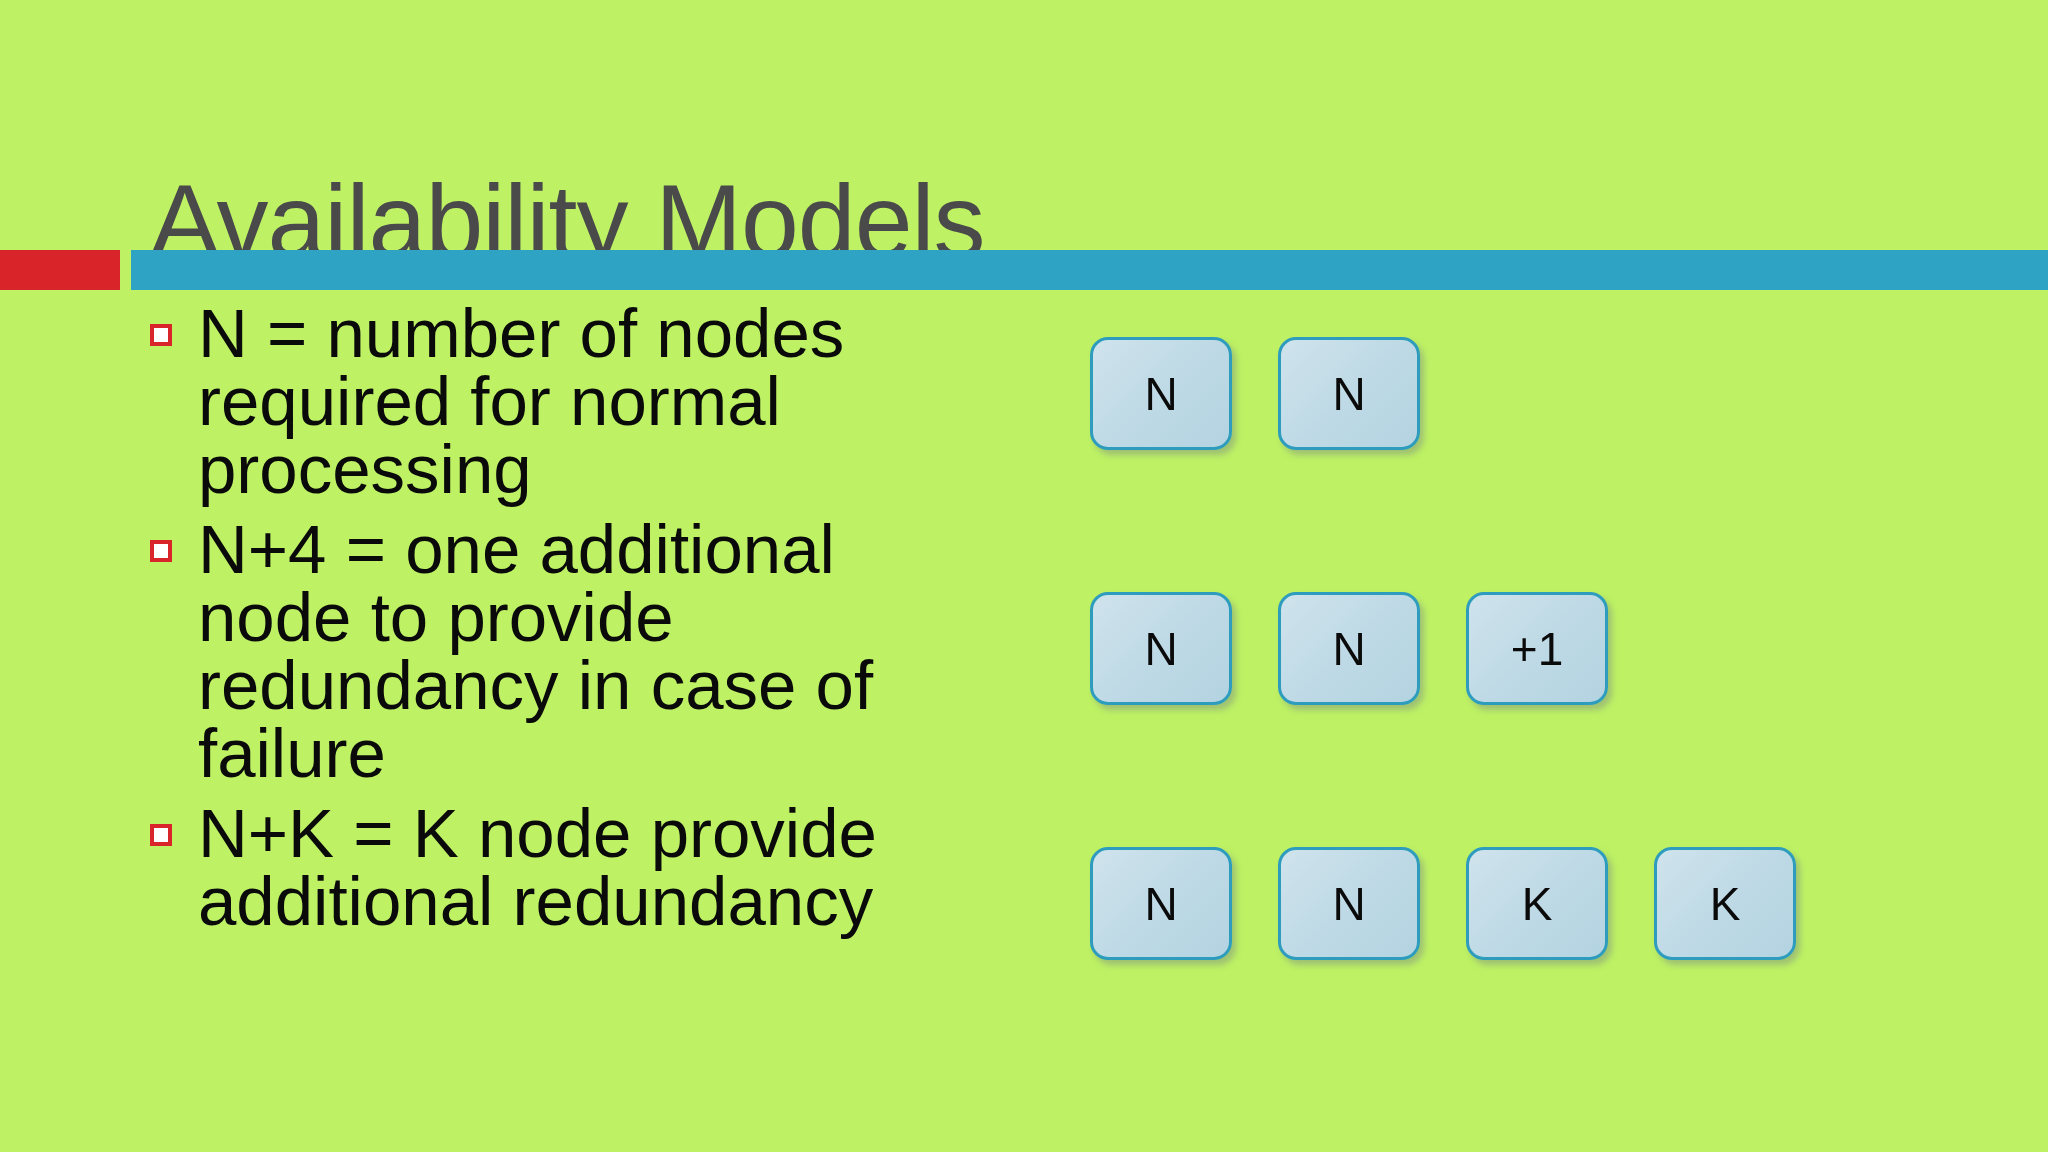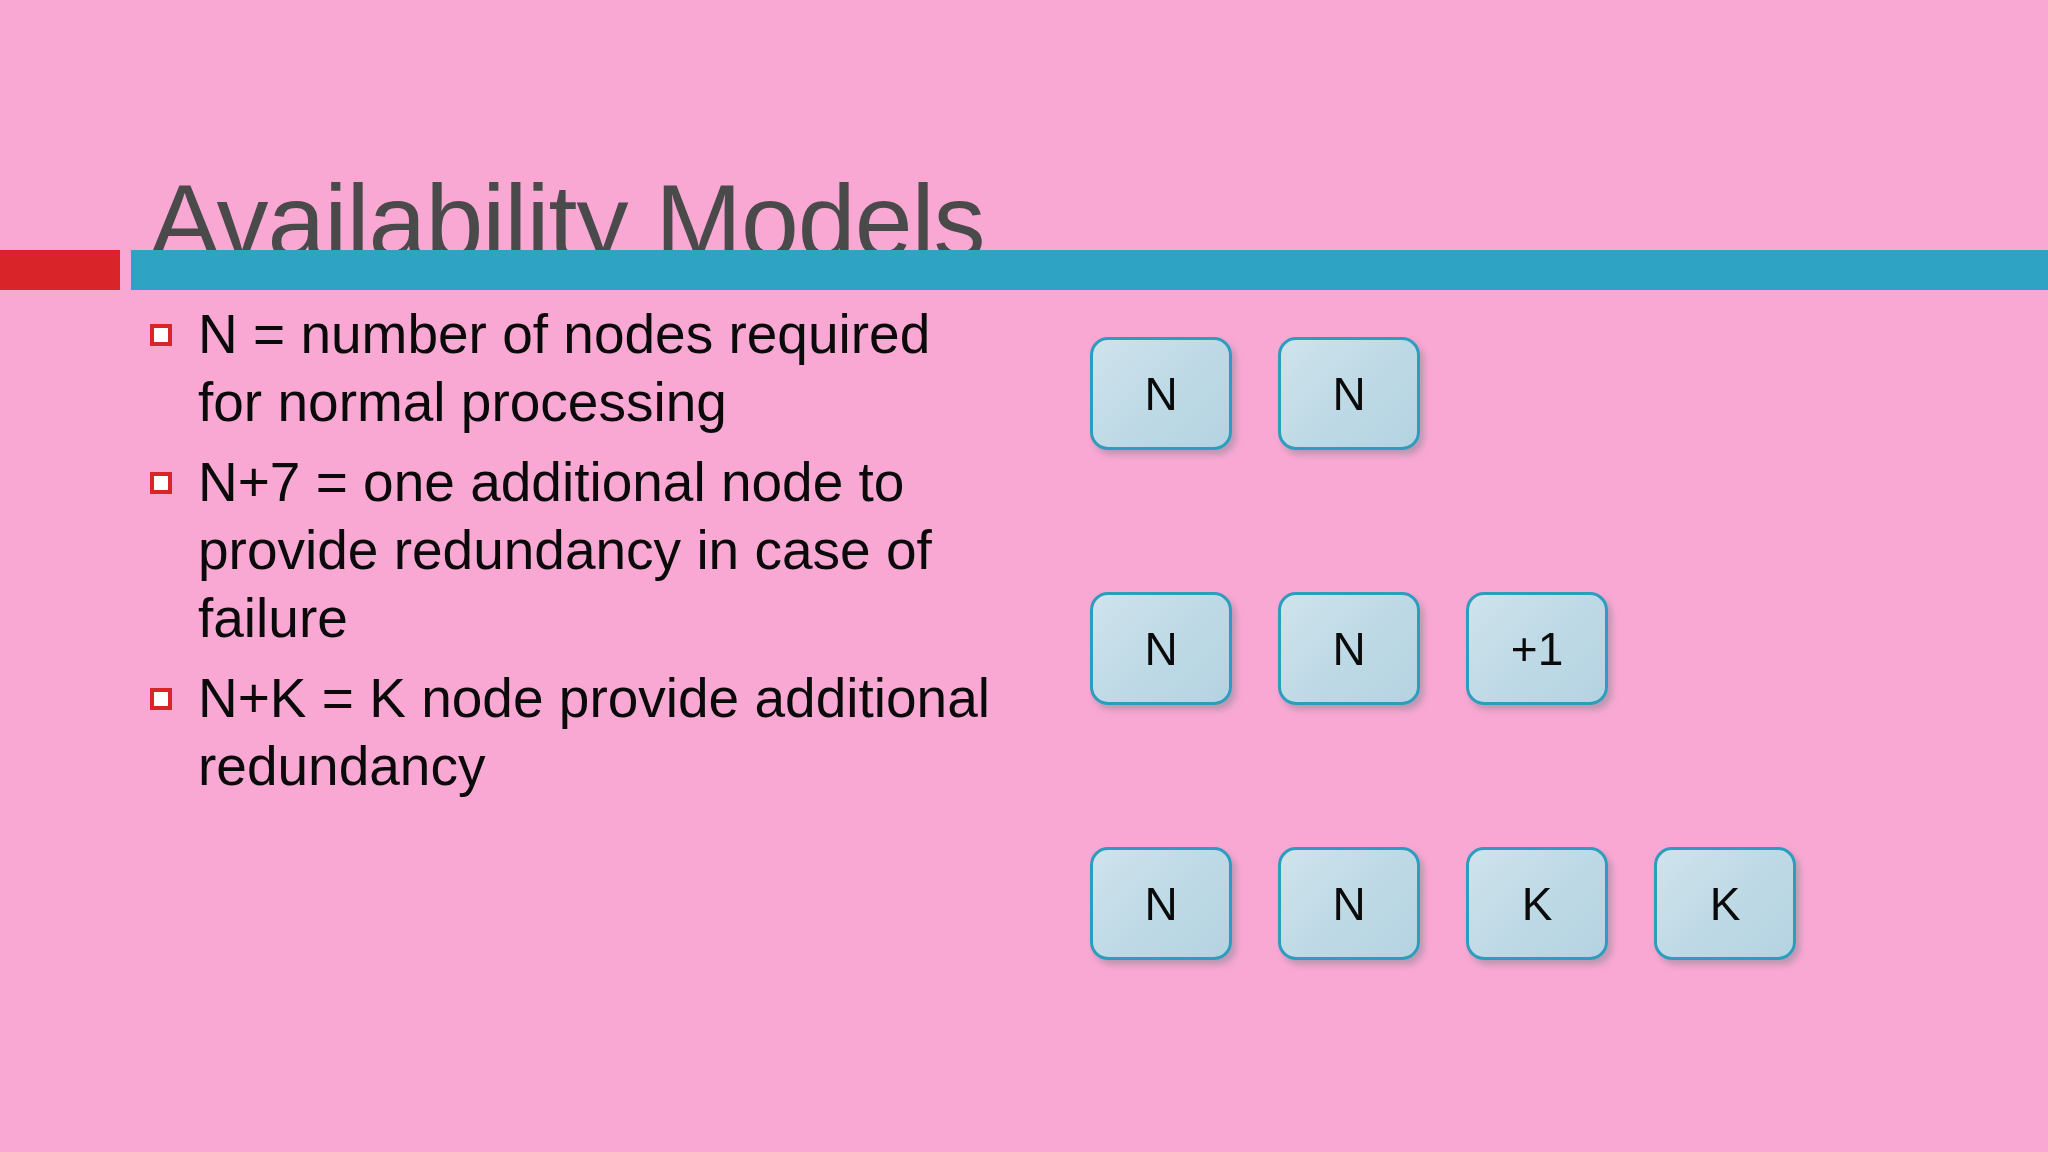--- a/index.html
+++ b/index.html
@@ -4,21 +4,21 @@
 <style>
   html, body {
     margin: 0;
     padding: 0;
     background: #ffffff;
   }
   #slide {
     position: relative;
     width: 2048px;
     height: 1152px;
-    background: #f9a8d4;
+    background: #bef264;
     overflow: hidden;
     font-family: "Liberation Sans", sans-serif;
   }
 
   
   #slide-title {
     position: absolute;
     left: 150px;
     top: 96px;
     width: 1700px;
@@ -65,21 +65,21 @@
     width: 22px;
     height: 22px;
     box-sizing: border-box;
     border: 4px solid #d9252a;
     background: #ffffff;
     margin-top: 24px;
     margin-right: 26px;
   }
   .bullet-text {
     flex: 1 1 auto;
-    font-size: 55px;
+    font-size: 69px;
     line-height: 68px;
     color: #0a0a0a;
     font-weight: 400;
   }
 
   
   #node-diagram {
     position: absolute;
     left: 1090px;
     top: 337px;
@@ -125,21 +125,21 @@
 
   <div id="bullet-list">
 
     <div class="bullet-row">
       <span class="bullet-marker"></span>
       <span class="bullet-text">N = number of nodes required for normal processing</span>
     </div>
 
     <div class="bullet-row">
       <span class="bullet-marker"></span>
-      <span class="bullet-text">N+7 = one additional node to provide redundancy in case of failure</span>
+      <span class="bullet-text">N+4 = one additional node to provide redundancy in case of failure</span>
     </div>
 
     <div class="bullet-row">
       <span class="bullet-marker"></span>
       <span class="bullet-text">N+K = K node provide additional redundancy</span>
     </div>
 
   </div>
 
   <div id="node-diagram">

